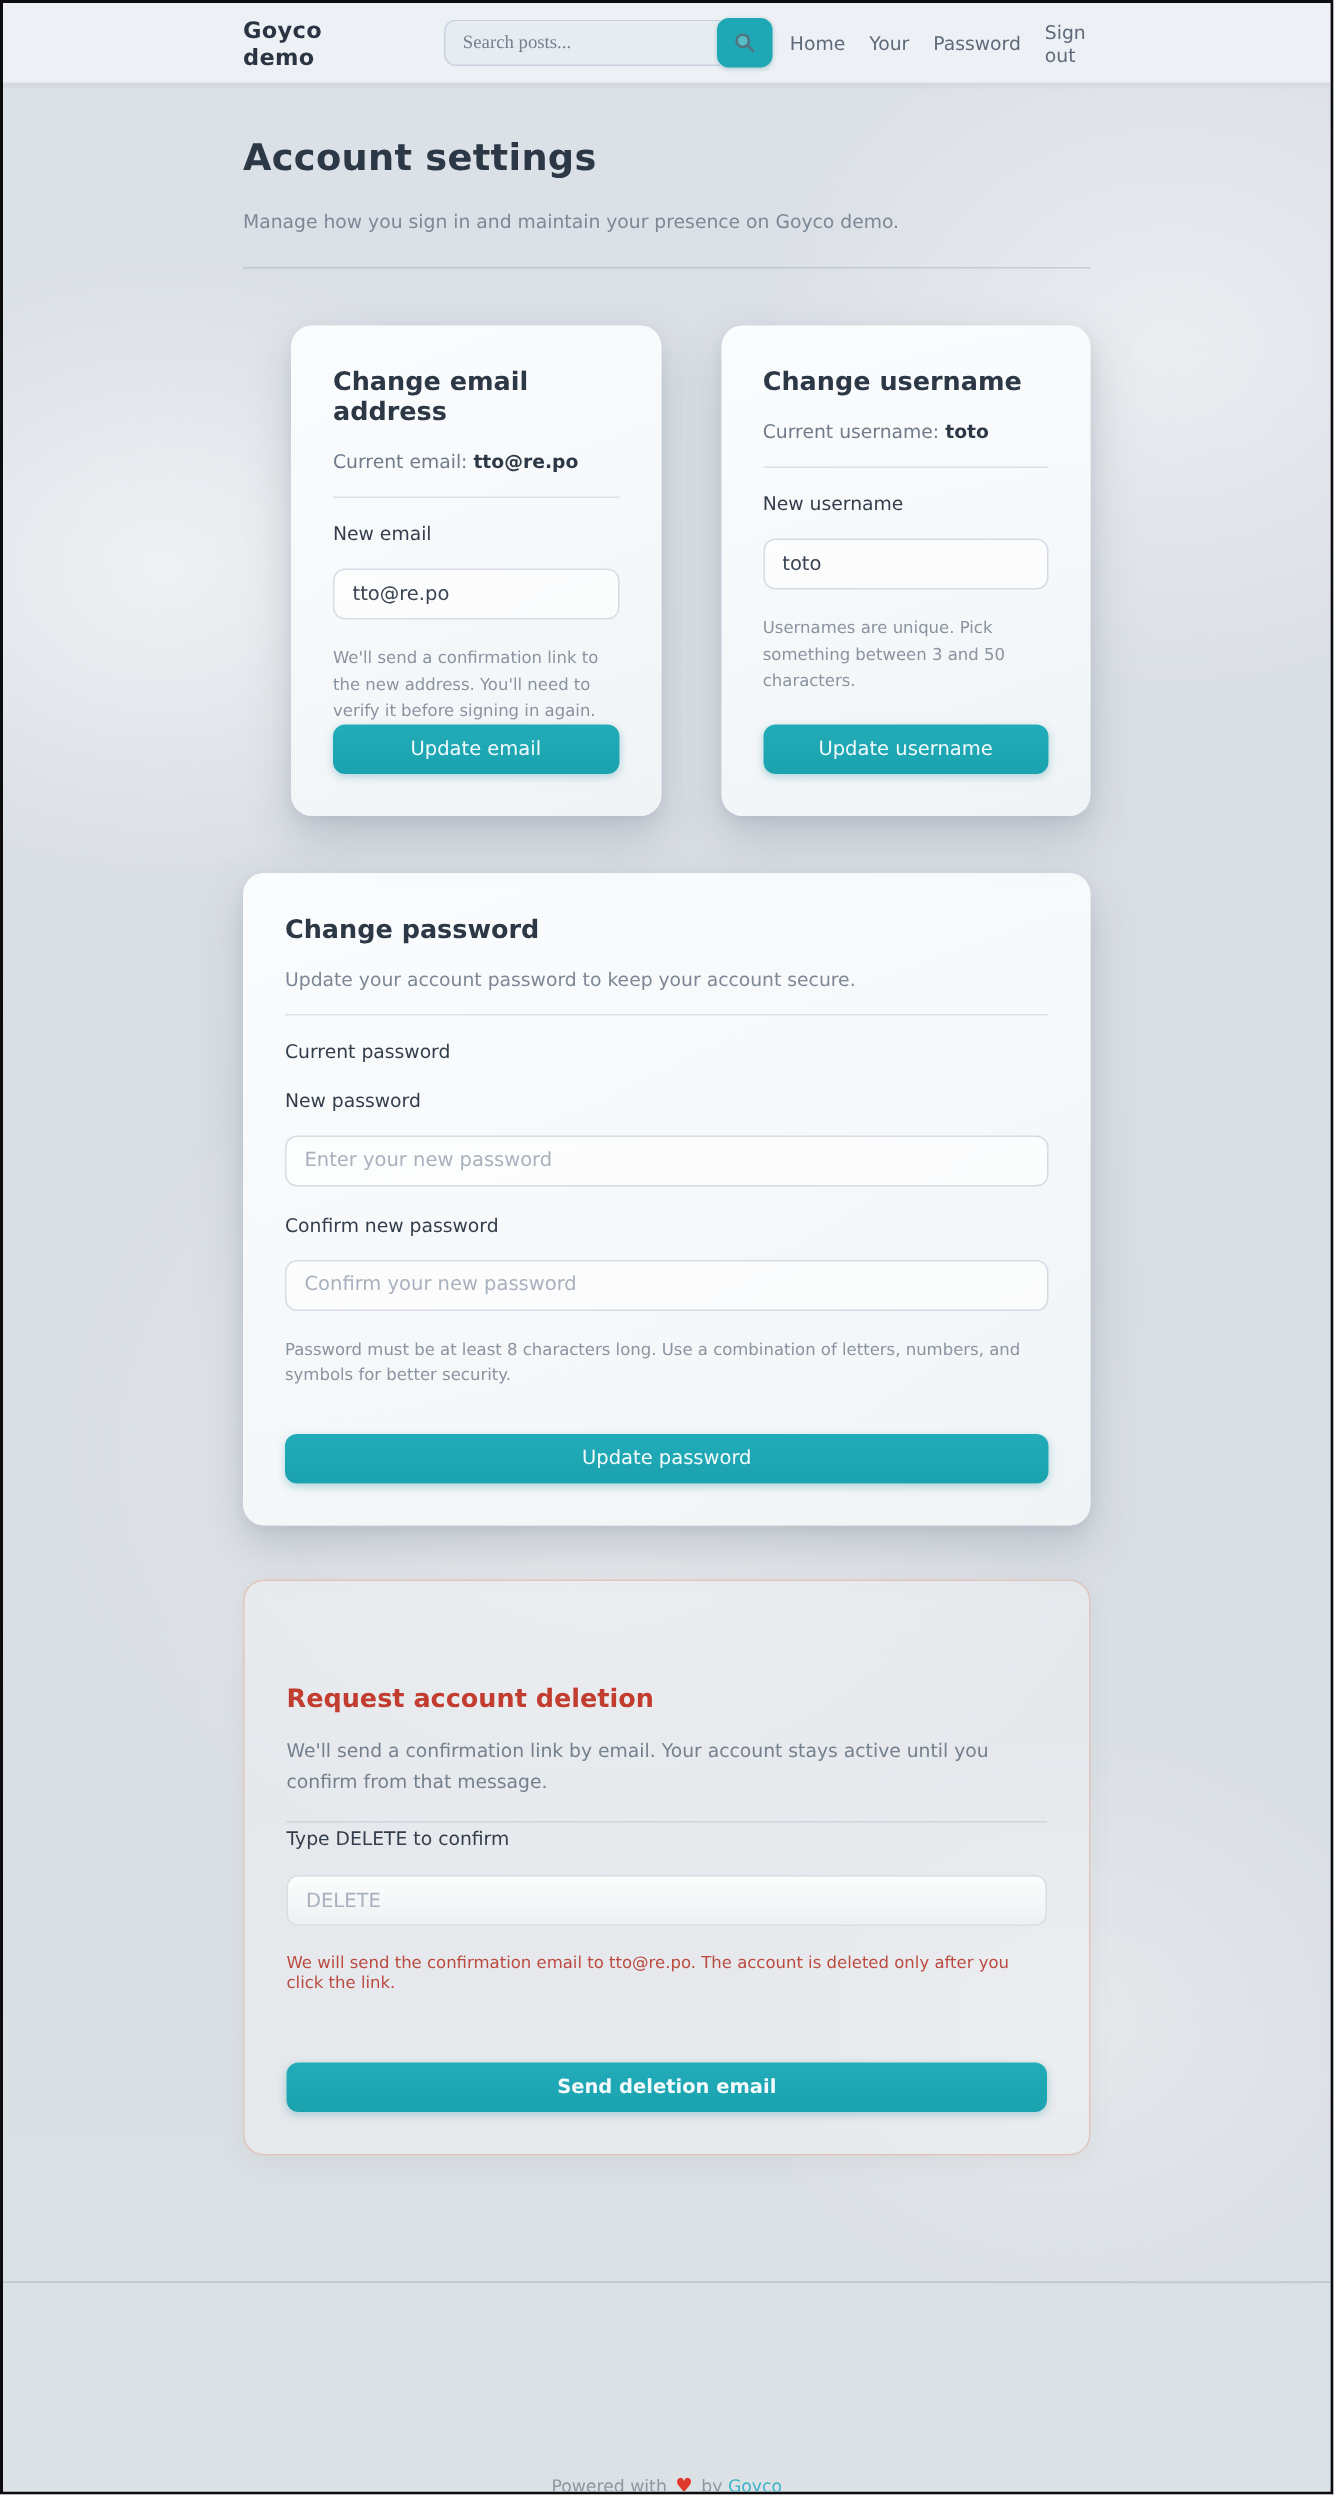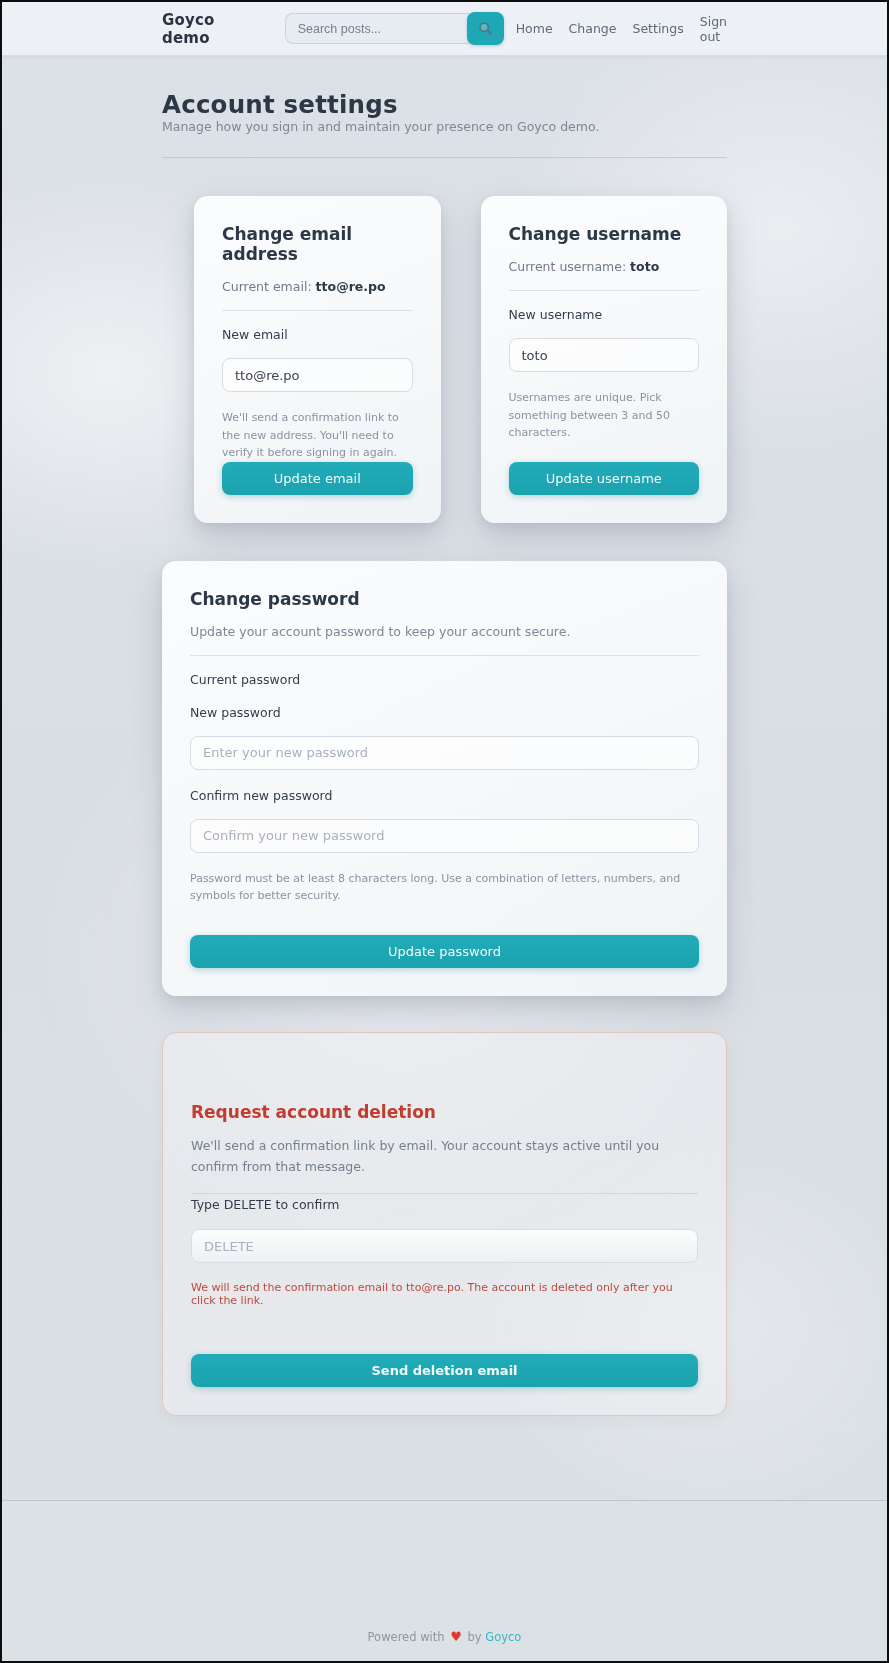--- a/index.html
+++ b/index.html
@@ -30,21 +30,21 @@
   .brand { font-size: 15px; font-weight: 700; color: #2b3442; letter-spacing: .2px; cursor: pointer; }
   .search-group { display: flex; align-items: center; margin-left: 26px; margin-right: auto; }
   .search-input {
     width: 184px; height: 31px;
     background: #e7ecf2;
     border: 1px solid #c9d3df;
     border-right: none;
     border-radius: 8px 0 0 8px;
     padding: 0 12px;
     font-size: 12.5px; color: #45505e;
-    font-family: Liberation Sans, sans-serif;
+    font-family: Liberation Serif, serif;
     outline: none;
   }
   .search-input::placeholder { color: #75808e; }
   .search-btn {
     width: 37px; height: 33px;
     margin-left: -2px;
     background: #1ea7b4;
     border: none; border-radius: 8px;
     display: flex; align-items: center; justify-content: center;
     cursor: pointer;
@@ -59,21 +59,21 @@
     background:
       radial-gradient(420px 330px at 12% 22%, rgba(255,255,255,0.55), transparent 62%),
       radial-gradient(460px 380px at 88% 12%, rgba(255,255,255,0.42), transparent 60%),
       radial-gradient(560px 460px at 45% 62%, rgba(255,255,255,0.38), transparent 65%),
       radial-gradient(380px 320px at 80% 88%, rgba(255,255,255,0.30), transparent 60%),
       linear-gradient(180deg, #dce1e7 0%, #d9dee4 55%, #dbe0e5 100%);
     padding-bottom: 84px;
   }
   .main { padding-top: 34px; }
   .page-title { font-size: 24.5px; font-weight: 700; color: #2d3847; letter-spacing: .2px; }
-  .page-subtitle { font-size: 12.5px; color: #7d8795; }
+  .page-subtitle { margin-top: 21px; font-size: 12.5px; color: #7d8795; }
   .rule { border: none; border-top: 1px solid rgba(130,140,155,0.30); margin-top: 23px; }
 
   
   .cards-row { margin-top: 38px; display: grid; grid-template-columns: 1fr 1fr; gap: 40px; padding-left: 32px; }
   .card {
     background: linear-gradient(160deg, rgba(252,253,254,0.96), rgba(243,246,248,0.9));
     border-radius: 14px;
     padding: 28px;
     box-shadow: 0 14px 30px rgba(96,108,124,0.26), 0 3px 8px rgba(96,108,124,0.10);
     display: flex; flex-direction: column;
@@ -152,22 +152,22 @@
           <span style="display:flex">
             <svg width="15" height="15" viewBox="0 0 15 15">
               <circle cx="6.2" cy="6.2" r="4.1" fill="rgba(255,255,255,0.25)" stroke="#4f7680" stroke-width="1.7"></circle>
               <line x1="9.4" y1="9.4" x2="13" y2="13" stroke="#4f7680" stroke-width="1.9" stroke-linecap="round"></line>
             </svg>
           </span>
         </button>
       </div>
       <nav class="nav">
         <a>Home</a>
-        <a>Change</a>
-        <a>Settings</a>
+        <a>Your</a>
+        <a>Password</a>
         <a>Sign out</a>
       </nav>
     </div>
   </div>
 
   <div class="content">
     <div class="container main">
       <h1 class="page-title">Account settings</h1>
       <p class="page-subtitle">Manage how you sign in and maintain your presence on Goyco demo.</p>
       <hr class="rule">

